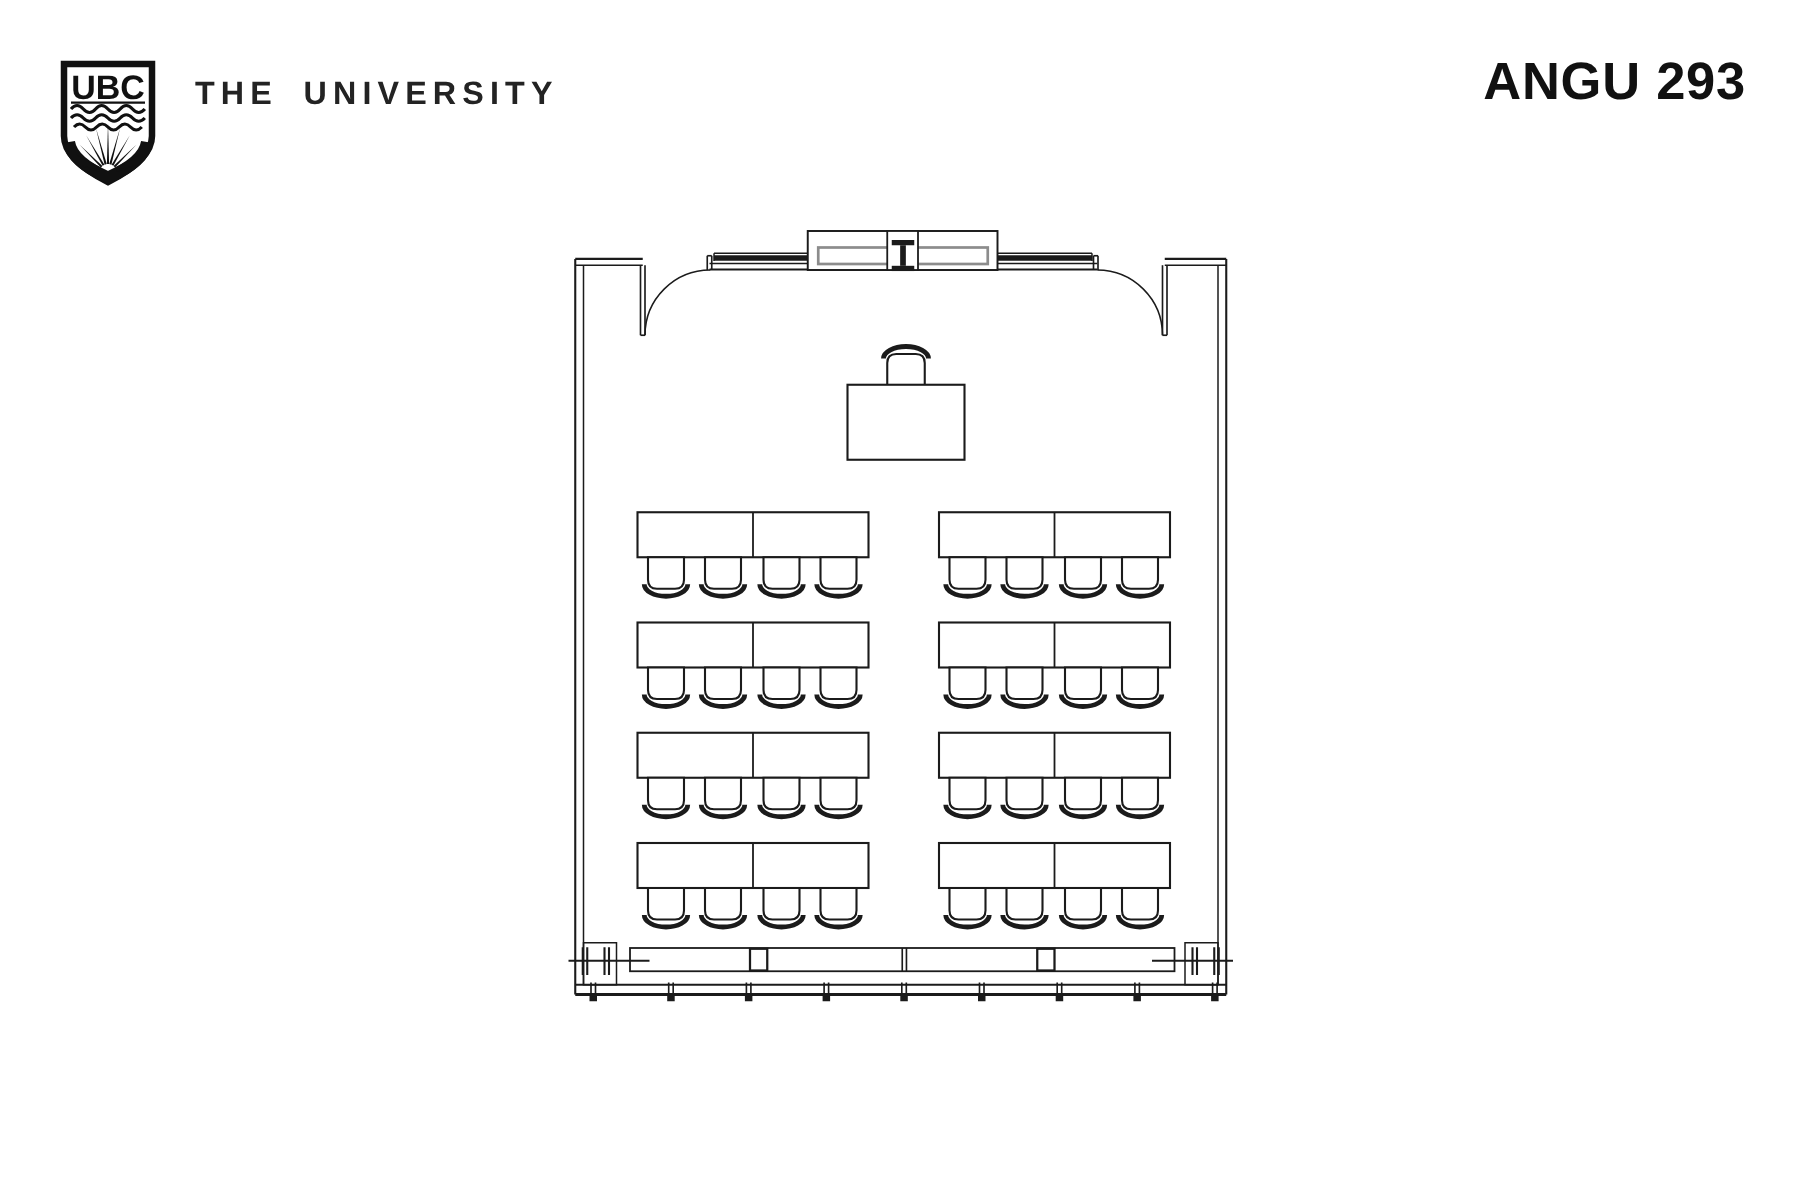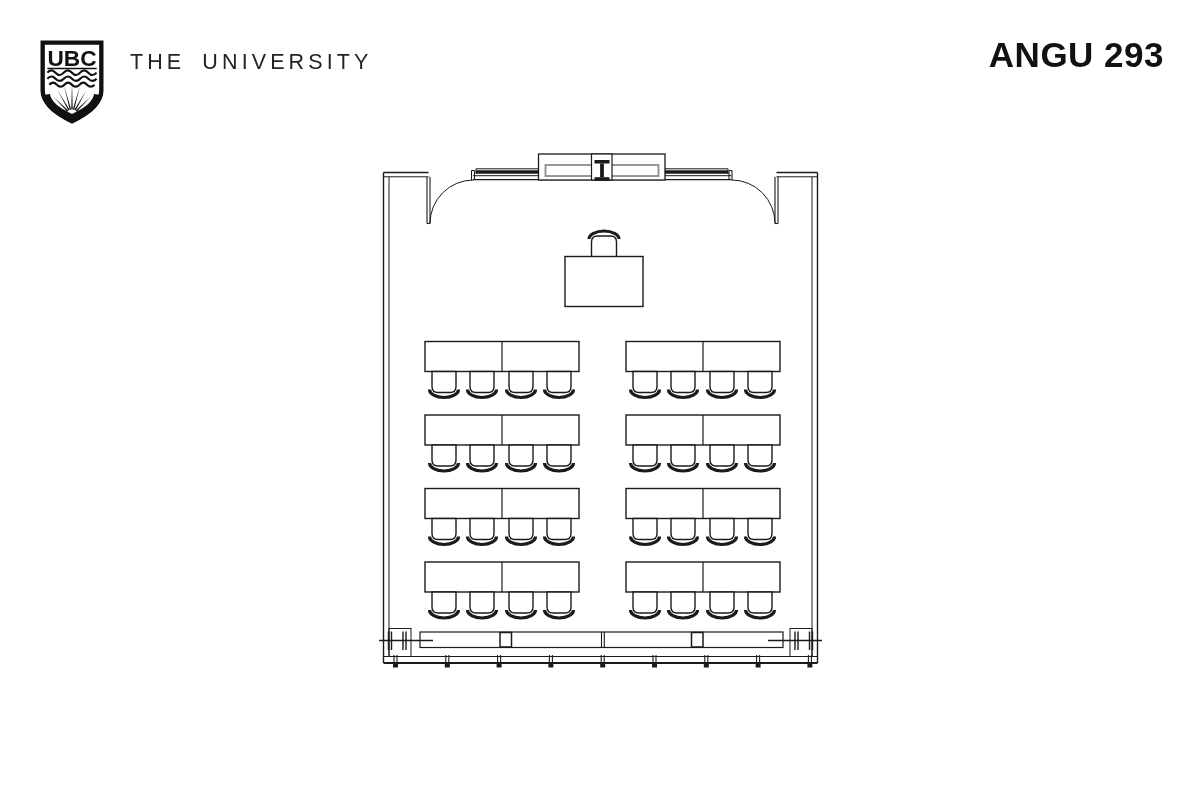--- a/index.html
+++ b/index.html
@@ -3,21 +3,21 @@
 <meta charset="utf-8">
 <title>ANGU 293</title>
 <style>
   html,body{margin:0;padding:0}
   body{
     width:1200px;height:800px;position:relative;overflow:hidden;
     background:#ffffff;font-family:"Liberation Sans",sans-serif;
   }
   .logo{position:absolute;left:38px;top:40px;width:68px;height:84px}
   .uni-name{
-    position:absolute;left:130px;top:47px;color:#232323;font-weight:400;
+    position:absolute;left:130px;top:47px;color:#232323;font-weight:700;
     font-size:21.5px;letter-spacing:4.1px;word-spacing:7px;line-height:30.5px;
   }
   .room-code{
     position:absolute;top:35px;right:36px;color:#111;font-weight:700;
     font-size:35px;letter-spacing:0.5px;text-align:center;
   }
   .plan{position:absolute;left:370px;top:140px;width:460px;height:550px}
 </style>
 </head>
 <body>

